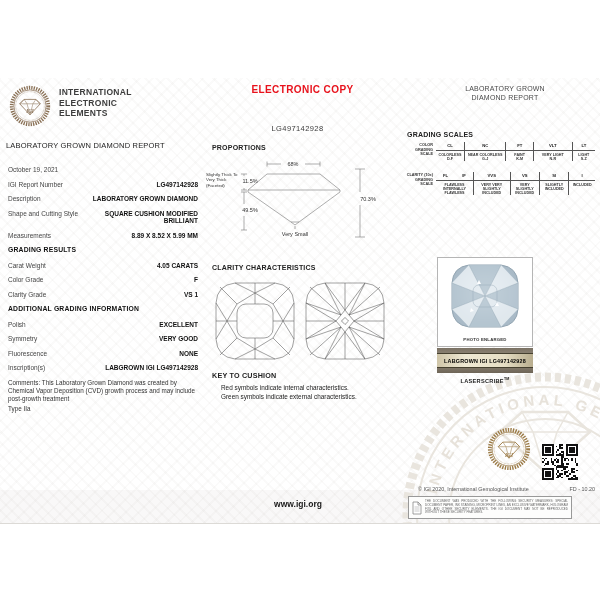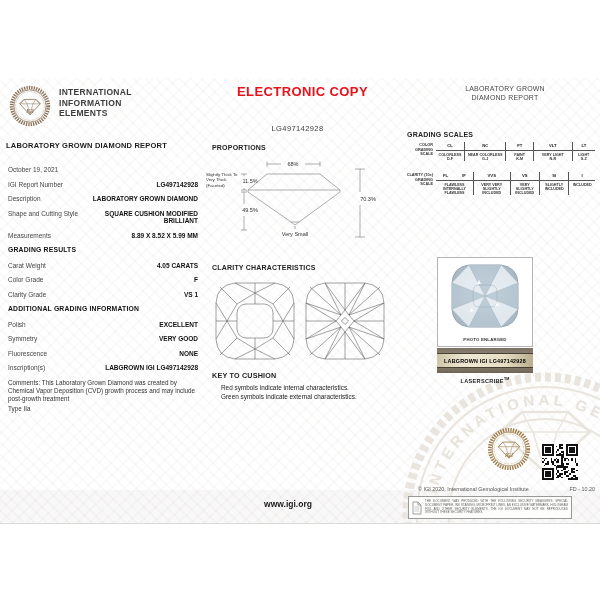--- a/index.html
+++ b/index.html
@@ -7,38 +7,38 @@
   .paper{position:absolute;left:0;top:78px;width:600px;height:445px;overflow:hidden;
     background:
       repeating-linear-gradient(45deg, rgba(120,110,95,.035) 0 2px, transparent 2px 8px),
       repeating-linear-gradient(-45deg, rgba(120,110,95,.03) 0 2px, transparent 2px 9px),
       #ffffff;}
   .paper-bottom-band{position:absolute;left:0;top:412px;width:600px;height:33px;background:rgba(90,85,75,.04);border-bottom:1px solid #d8d6d2;}
   .wm{position:absolute;left:350px;top:272px;pointer-events:none;}
   
   .brand{position:absolute;left:8px;top:84px;display:flex;gap:7px;align-items:flex-start;}
   .brand-name{font-size:8.5px;font-weight:bold;color:#3d3d3d;line-height:10.5px;letter-spacing:.3px;padding-top:3px;}
-  .left-title{position:absolute;left:6px;top:141px;font-size:7.5px;font-weight:bold;color:#1c1c1c;letter-spacing:.2px;}
+  .left-title{position:absolute;left:6px;top:141px;font-size:7.5px;font-weight:normal;color:#1c1c1c;letter-spacing:.2px;}
   .left-data{position:absolute;left:8px;top:166px;width:190px;font-size:6.5px;line-height:7.5px;color:#333;}
   .row{display:flex;justify-content:space-between;margin-bottom:7px;}
   .row .lab{color:#444;}
   .row .val{font-weight:bold;color:#111;text-align:right;max-width:118px;}
   .sect{font-weight:bold;color:#111;font-size:6.8px;margin:1px 0 8px 0;letter-spacing:.2px;}
   .comments{font-size:6.3px;line-height:8px;color:#333;margin-top:2px;}
   
-  .ecopy{position:absolute;left:205px;top:84px;width:195px;text-align:center;font-size:13px;font-weight:bold;letter-spacing:.4px;}
+  .ecopy{position:absolute;left:205px;top:84px;width:195px;text-align:center;font-size:10px;font-weight:bold;letter-spacing:.4px;}
   .repnum-c{position:absolute;left:205px;top:124px;width:185px;text-align:center;font-size:7.5px;color:#3a3a3a;letter-spacing:.4px;}
   .h-prop{position:absolute;left:212px;top:144px;font-size:7px;font-weight:bold;letter-spacing:.2px;}
   .prop-svg{position:absolute;left:205px;top:152px;}
   .girdle-desc{position:absolute;left:206px;top:172px;width:33px;font-size:4.4px;line-height:5.4px;color:#333;}
   .h-clar{position:absolute;left:212px;top:264px;font-size:7px;font-weight:bold;letter-spacing:.2px;}
   .clar-svg{position:absolute;left:210px;top:277px;}
   .h-key{position:absolute;left:212px;top:371px;font-size:7.2px;font-weight:bold;letter-spacing:.2px;}
   .key-lines{position:absolute;left:221px;top:384px;font-size:6.4px;line-height:8.5px;color:#222;}
-  .igiurl{position:absolute;left:193px;top:499px;width:190px;text-align:center;font-size:8.5px;font-weight:bold;color:#1a1a1a;}
+  .igiurl{position:absolute;left:203px;top:499px;width:190px;text-align:center;font-size:8.5px;font-weight:bold;color:#1a1a1a;}
   
   .r-header{position:absolute;left:430px;top:85px;width:150px;text-align:center;font-size:7px;line-height:8.5px;color:#4a4a4a;letter-spacing:.2px;}
   .h-scales{position:absolute;left:407px;top:131px;font-size:7px;font-weight:bold;letter-spacing:.2px;}
   .scale{position:absolute;left:406px;width:189px;display:flex;font-size:4px;color:#222;}
   .scale-rowlab{width:27px;font-size:3.8px;font-weight:bold;text-align:right;padding-right:3px;line-height:4.5px;padding-top:1px;color:#333;}
   .scale-cols{flex:1;display:flex;}
   .scol{border-left:1px solid #555;display:flex;flex-direction:column;}
   .scol:first-child{border-left:none;}
   .sgrade{display:flex;justify-content:space-around;font-weight:bold;font-size:4.2px;padding:1px 0 2px 0;border-bottom:1px solid #555;}
   .sdesc{text-align:center;font-size:3.7px;line-height:4.3px;padding-top:1.5px;font-weight:bold;color:#333;}
@@ -85,21 +85,21 @@
         <circle cx="30" cy="30" r="25" stroke-width="5" stroke-dasharray="1.8 1.5"></circle>
         <circle cx="30" cy="30" r="22" stroke-width="1"></circle>
         <circle cx="30" cy="30" r="19.5" stroke-width=".6" stroke-dasharray="1 .9"></circle>
         <path d="M22,21 L38,21 L44,27 L30,42 L16,27 Z" stroke-width="1.1"></path>
         <path d="M22,21 L16,27 M38,21 L44,27 M22,21 L26,27 M38,21 L34,27 M16,27 L44,27 M26,27 L30,42 M34,27 L30,42" stroke-width=".7"></path>
       </g>
       <text x="30" y="40" fill="#8a7156" font-size="7" font-style="italic" font-weight="bold" text-anchor="middle" font-family="'Liberation Serif',serif">IGI</text>
     </svg>
     <div class="brand-name">
       <div>INTERNATIONAL</div>
-      <div>INFORMATION</div>
+      <div>ELECTRONIC</div>
       <div>ELEMENTS</div>
     </div>
   </div>
 
   <div class="left-title">LABORATORY GROWN DIAMOND REPORT</div>
 
   <div class="left-data">
     <div class="row">
       <span class="lab">October 19, 2021</span>
     </div>

